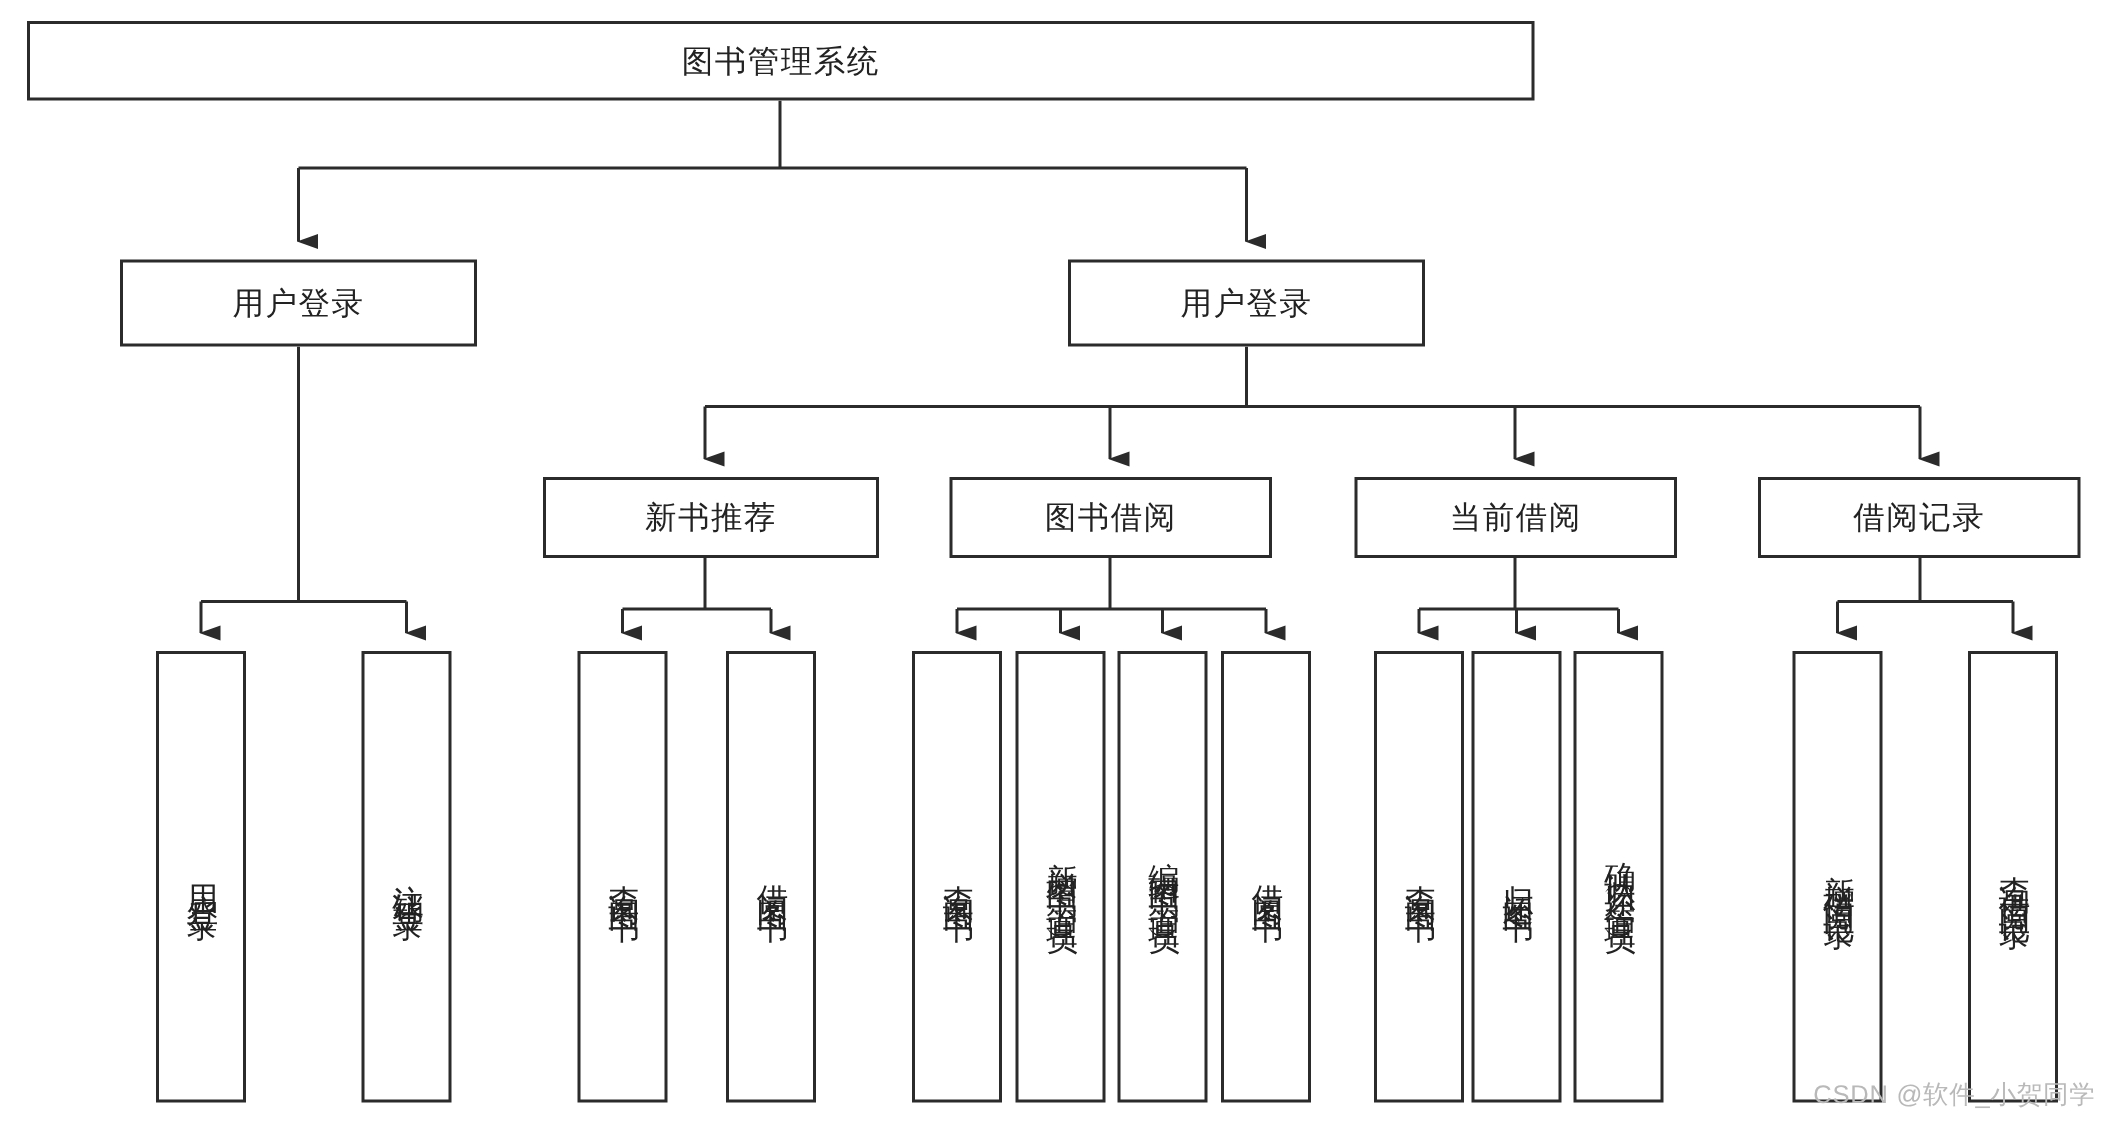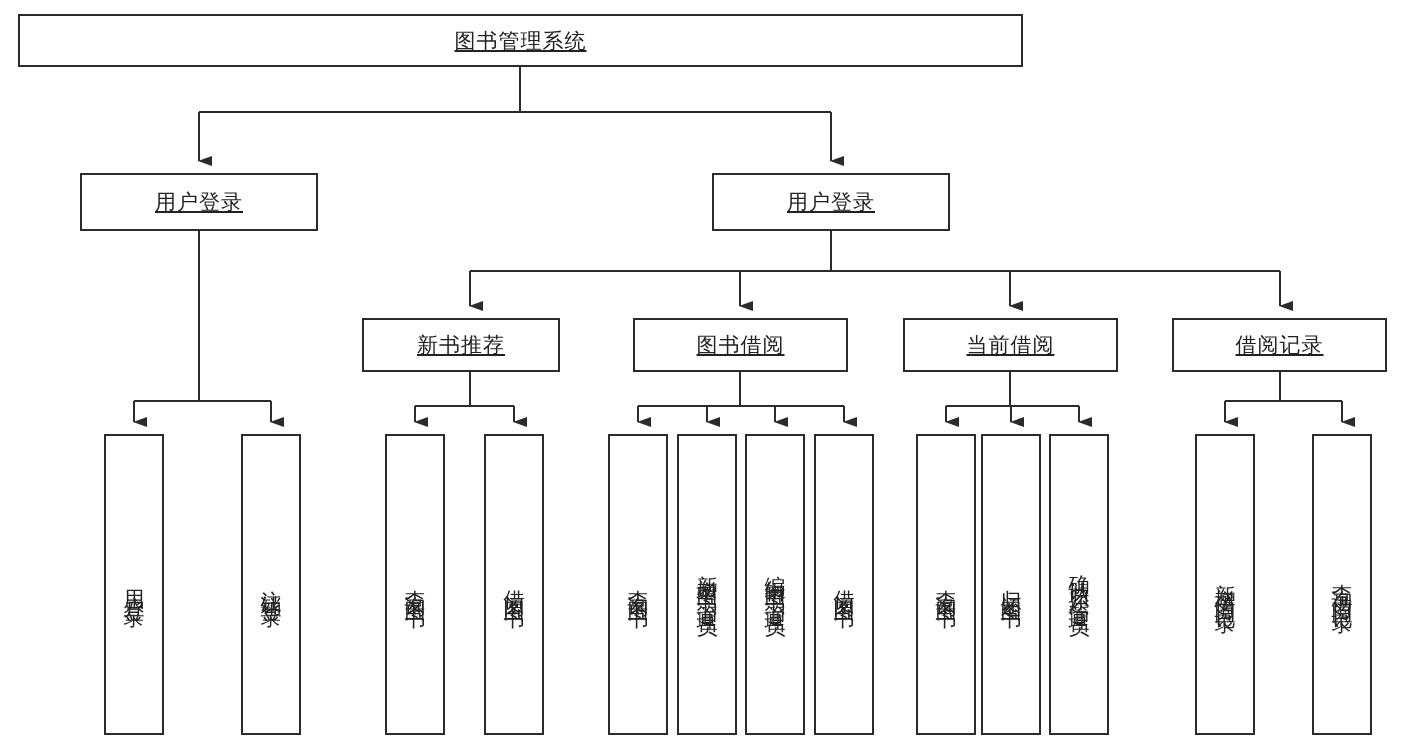--- a/index.html
+++ b/index.html
@@ -32,21 +32,20 @@
     background: #ffffff;
     display: flex;
     align-items: center;
     justify-content: center;
     color: #222222;
     text-align: center;
   }
   .node.horiz {
     font-size: 21px;
     letter-spacing: 1px;
-    text-decoration: underline;
   }
   .node.vert {
     writing-mode: vertical-rl;
     text-orientation: upright;
     font-size: 21px;
     letter-spacing: 6px;
     align-items: center;
     justify-content: center;
     padding-top: 6px;
     padding-bottom: 6px;
@@ -126,21 +125,21 @@
     <span>图书管理系统</span>
   </div>
 
   <div class="node horiz" style="left:80px; top:173px; width:238px; height:58px;">
     <span>用户登录</span>
   </div>
   <div class="node horiz" style="left:712px; top:173px; width:238px; height:58px;">
     <span>用户登录</span>
   </div>
 
-  <div class="node horiz" style="left:362px; top:318px; width:198px; height:54px;">
+  <div class="node horiz" style="left:362px; top:318px; width:224px; height:54px;">
     <span>新书推荐</span>
   </div>
   <div class="node horiz" style="left:633px; top:318px; width:215px; height:54px;justify-content:center;">
     <span>图书借阅</span>
   </div>
   <div class="node horiz" style="left:1172px; top:318px; width:215px; height:54px;">
     <span>借阅记录</span>
   </div>
   <div class="node horiz" style="left:903px; top:318px; width:215px; height:54px;">
     <span>当前借阅</span>
@@ -183,13 +182,14 @@
     <span class="vtext">确认归还（管理员）</span>
   </div>
 
   <div class="node vert" style="left:1195px; top:434px; width:60px; height:301px;">
     <span class="vtext">新增借阅记录</span>
   </div>
   <div class="node vert" style="left:1312px; top:434px; width:60px; height:301px;">
     <span class="vtext">查询借阅记录</span>
   </div>
 
+  <div class="watermark">CSDN @软件_小贺同学</div>
 </div>
 
 </body></html>

